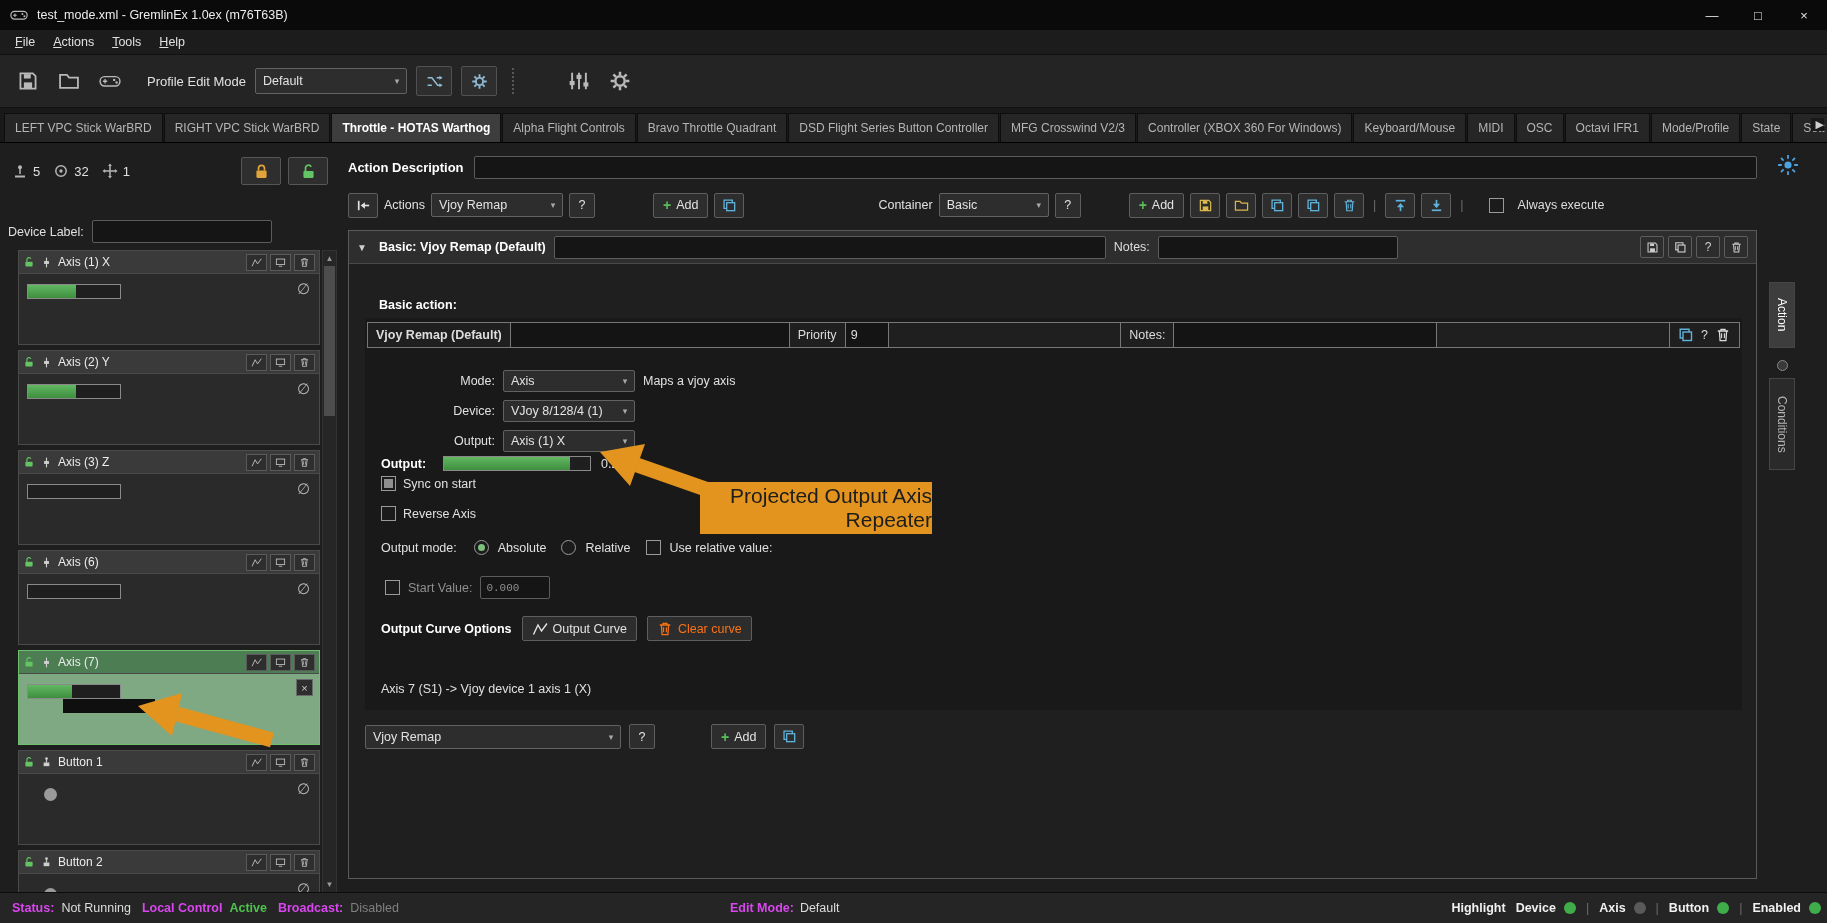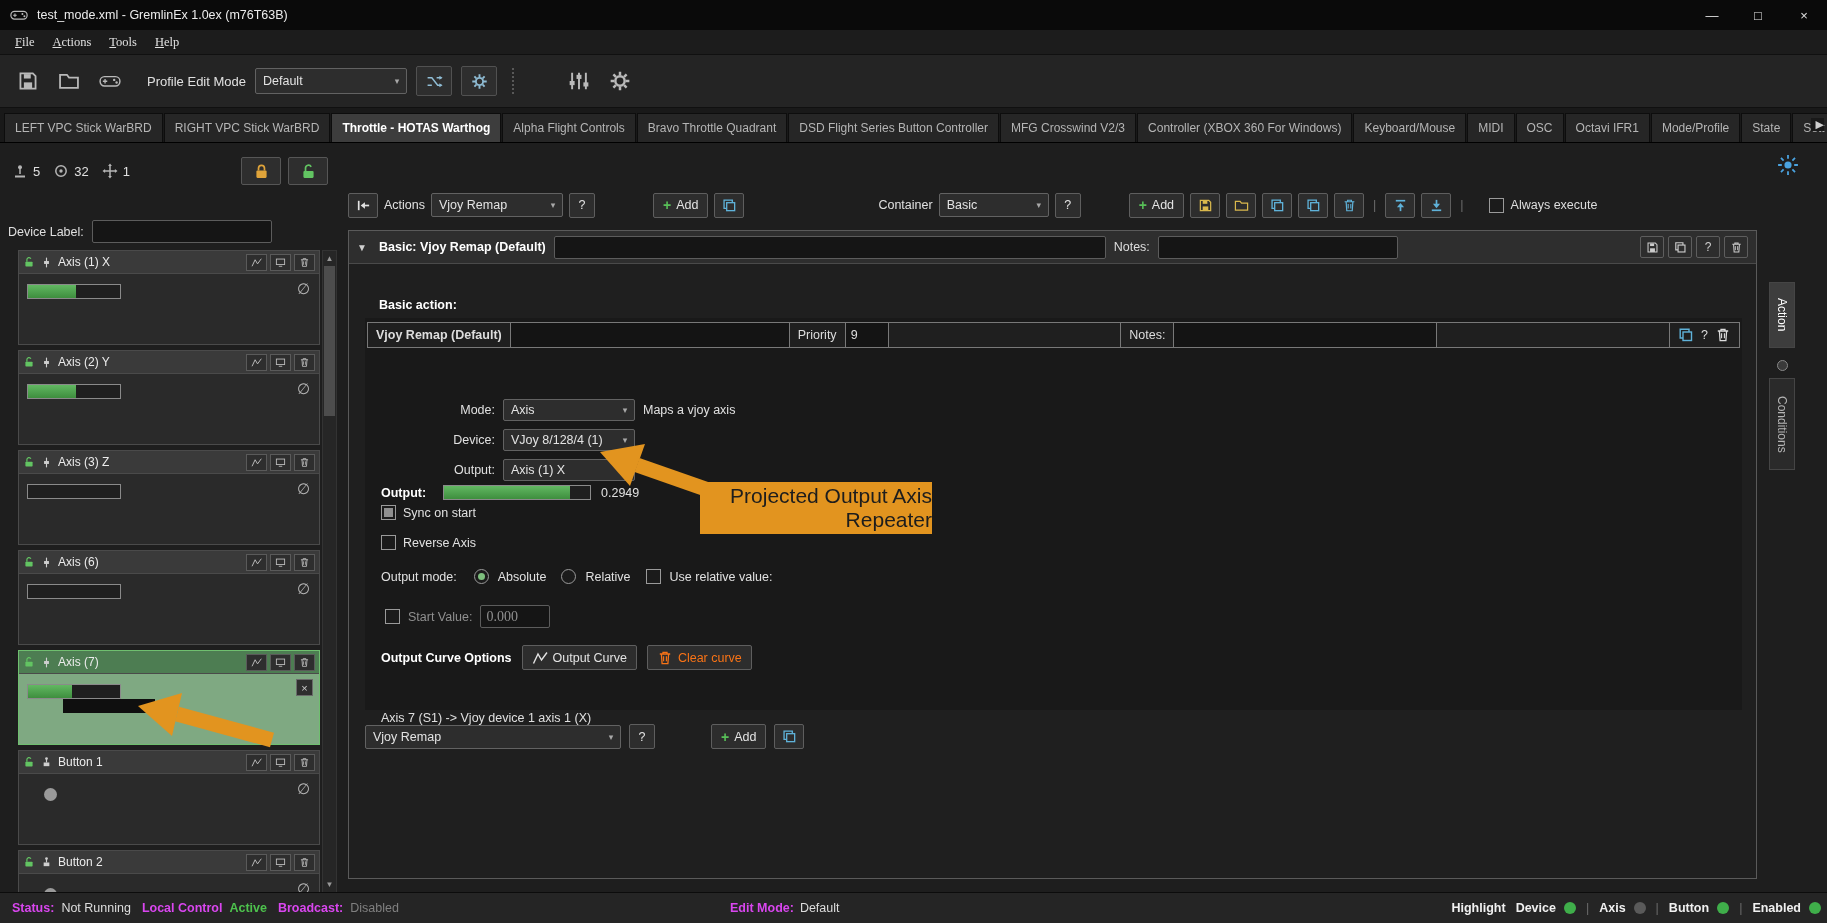--- a/index.html
+++ b/index.html
@@ -10,40 +10,40 @@
 
   
   .titlebar{height:30px;background:#0a0a0a;display:flex;align-items:center;padding-left:10px;gap:9px;}
   .titlebar .ic svg{width:18px;height:14px;color:#bbb;}
   .title{font-size:12.5px;color:#ececec;}
   .win-controls{margin-left:auto;display:flex;height:100%;}
   .win-btn{width:46px;display:flex;align-items:center;justify-content:center;color:#e0e0e0;font-size:13px;}
 
   
   .menubar{height:24px;background:#1c1c1c;display:flex;align-items:center;padding-left:6px;border-bottom:1px solid #101010;}
-  .menu-item{display:inline-block;padding:3px 9px;font-size:12.5px;color:#e0e0e0;font-family:Liberation Serif, serif;}
+  .menu-item{display:inline-block;padding:3px 9px;font-size:12.5px;color:#e0e0e0;}
   .menu-item::first-letter{text-decoration:underline;}
 
   
   .toolbar{height:52px;background:#242424;display:flex;align-items:center;padding:0 12px;gap:9px;border-bottom:1px solid #101010;}
   .tool-icon{width:32px;height:32px;display:flex;align-items:center;justify-content:center;color:#b9b9b9;background:none;border:none;}
   .tool-icon .ic svg{width:22px;height:22px;}
   .tool-label{font-size:13px;color:#e0e0e0;margin-left:12px;white-space:nowrap;}
   .tool-btn{width:36px;height:30px;background:#2e2e2e;border:1px solid #515151;border-radius:2px;
             display:flex;align-items:center;justify-content:center;color:#8fbcd4;}
   .tool-btn .ic svg{width:17px;height:17px;}
   .tsep{width:6px;height:26px;border-left:2px dotted #585858;margin:0 6px;}
 
   
   .dd{display:inline-flex;align-items:center;height:24px;background:#2d2d2d;border:1px solid #626262;
       border-radius:2px;padding-left:7px;font-size:12.5px;color:#e3e3e3;box-sizing:border-box;}
   .dd-val{flex:1;white-space:nowrap;overflow:hidden;}
   .dd-arrow{width:18px;align-self:stretch;display:flex;align-items:center;justify-content:center;color:#a8a8a8;font-size:9px;}
   .ti{background:#151515;border:1px solid #5c5c5c;border-radius:2px;height:21px;color:#ddd;padding:0 5px;
-      font-family:Liberation Serif, serif;font-size:14px;box-sizing:content-box;}
+      font-family:Liberation Mono, monospace;font-size:11px;box-sizing:content-box;}
   .btn{background:#2d2d2d;border:1px solid #5e5e5e;border-radius:2px;height:25px;display:inline-flex;
        align-items:center;gap:5px;padding:0 9px;font-size:12.5px;color:#e3e3e3;box-sizing:border-box;font-family:inherit;}
   .btn .plus{color:#58c058;font-weight:bold;font-size:14px;}
   .btn.q{width:26px;padding:0;justify-content:center;}
   .iconbtn{width:30px;padding:0;justify-content:center;}
   .iconbtn .ic svg{width:15px;height:15px;}
   .yellow{color:#d9b84d;} .blue{color:#5fb2d9;} .dim{color:#f97316;}
   .vsep{color:#6a6a6a;margin:0 3px;}
   .cb{width:13px;height:13px;border:1px solid #9a9a9a;background:#1b1b1b;display:inline-block;flex:none;position:relative;}
   .cb.filled::after{content:"";position:absolute;inset:2px;background:#8f8f8f;}
@@ -118,21 +118,21 @@
   .cp-body{flex:1;position:relative;background:#1f1f1f;}
   .basic-action-label{position:absolute;top:34px;left:30px;font-weight:bold;font-size:12.5px;color:#fff;}
   .widget{position:absolute;top:54px;left:16px;right:14px;height:392px;background:#191919;}
   .widget-header{position:absolute;top:4px;left:2px;right:2px;height:26px;display:flex;align-items:stretch;
                  border:1px solid #787878;box-sizing:border-box;background:#1f1f1f;font-size:12.5px;}
   .wh{border-right:1px solid #787878;display:flex;align-items:center;padding:0 8px;white-space:nowrap;}
   .wh.grow{flex:1;}
   .wh.whin{padding:0;}
   .wh.icons{border-right:none;gap:7px;padding:0 8px;}
   .bare{width:100%;height:100%;background:#141414;border:none;color:#ddd;font-family:inherit;font-size:12.5px;padding:0 5px;box-sizing:border-box;}
-  .frow{position:absolute;display:flex;align-items:center;gap:8px;font-size:12.5px;color:#e0e0e0;margin-top:29px;}
+  .frow{position:absolute;display:flex;align-items:center;gap:8px;font-size:12.5px;color:#e0e0e0;}
   .flabel{width:130px;text-align:right;flex:none;}
   .bold{font-weight:bold;color:#fff;}
   .gray{color:#8f8f8f;}
   .outbar{width:146px;height:13px;border:1px solid #8a8a8a;background:#1f1f1f;}
   .bottom-row{position:absolute;top:460px;left:16px;display:flex;align-items:center;gap:8px;}
 
   
   .right-strip{width:62px;flex:none;position:relative;}
   .sun-wrap{position:absolute;top:14px;left:12px;color:#4aa3e0;}
   .sun-wrap .ic svg{width:22px;height:22px;}
@@ -681,20 +681,24 @@
           </div>
         </div>
       <div class="list-scrollbar">
         <span class="sb-arrow sb-up">▲</span>
         <span class="sb-thumb"></span>
         <span class="sb-arrow sb-down">▼</span>
       </div>
     </div>
 
     <div class="main">
+      <div class="ad-row">
+        <span class="ad-label">Action Description</span>
+        <input class="ti" style="">
+      </div>
 
       <div class="actions-row">
         <button class="btn iconbtn">
             <span class="ic">
               <svg viewBox="0 0 16 16">
                 <rect x="2" y="3" width="1.8" height="10" fill="currentColor"></rect>
                 <path d="M5 8l4.5-3.4v6.8z" fill="currentColor"></path>
                 <rect x="9" y="7.1" width="5" height="1.8" fill="currentColor"></rect>
               </svg>
             </span>
@@ -781,21 +785,21 @@
         <button class="btn iconbtn blue">
             <span class="ic">
               <svg viewBox="0 0 16 16">
                 <rect x="3" y="12.2" width="10" height="1.8" fill="currentColor"></rect>
                 <path d="M8 10.8l3.8-4.6H4.2z" fill="currentColor"></path>
                 <rect x="7.1" y="2" width="1.8" height="5" fill="currentColor"></rect>
               </svg>
             </span>
           </button>
         <span class="vsep">|</span>
-        <span style="display:inline-flex;align-items:center;gap:7px;margin-left:16px;">
+        <span style="display:inline-flex;align-items:center;gap:14px;margin-left:16px;">
           <span class="cb"></span>
           <span>Always execute</span>
         </span>
       </div>
 
       <div class="container-panel">
         <div class="cp-header">
           <span class="cp-collapse">▼</span>
           <span class="cp-title">Basic: Vjoy Remap (Default)</span>
           <input class="ti" style="width: 540px;">

